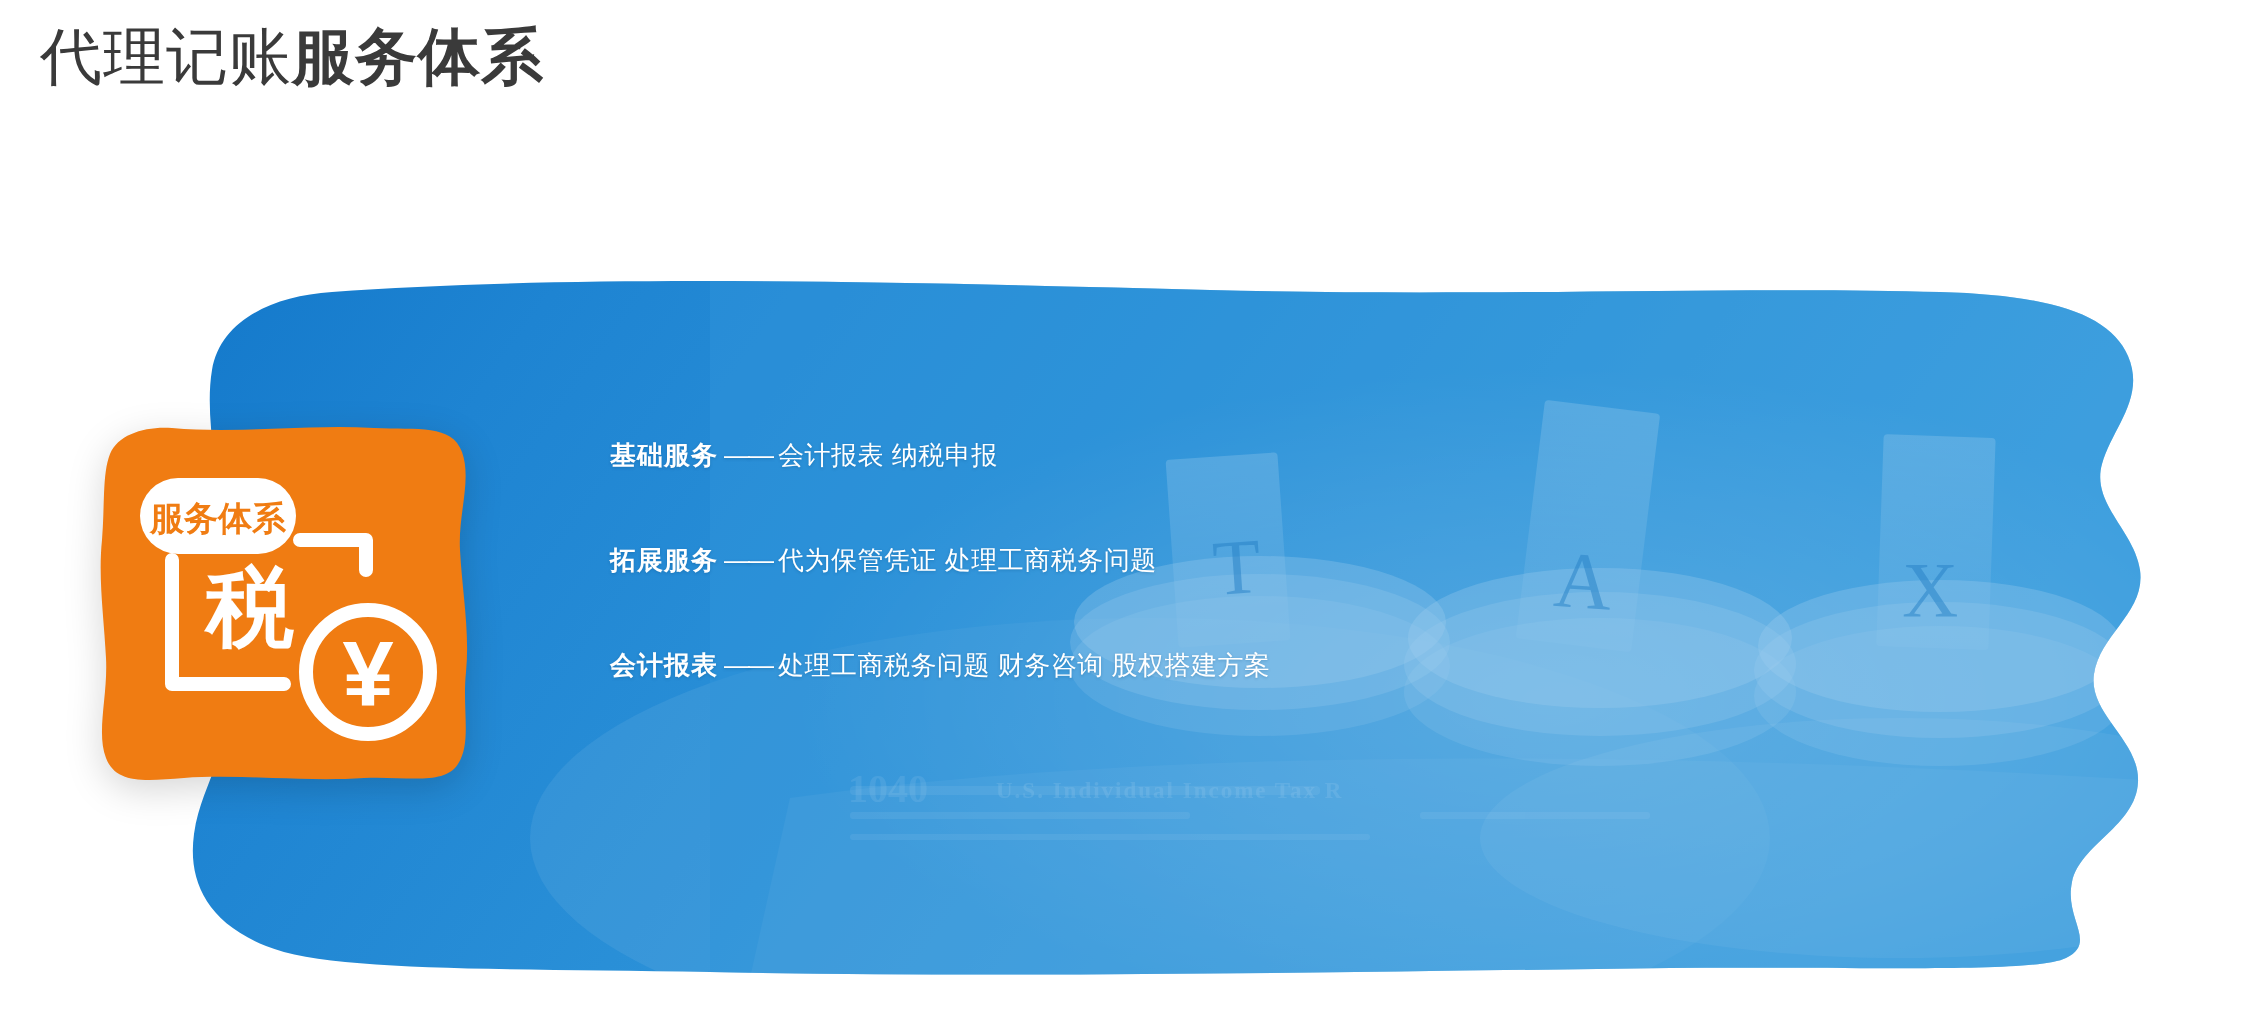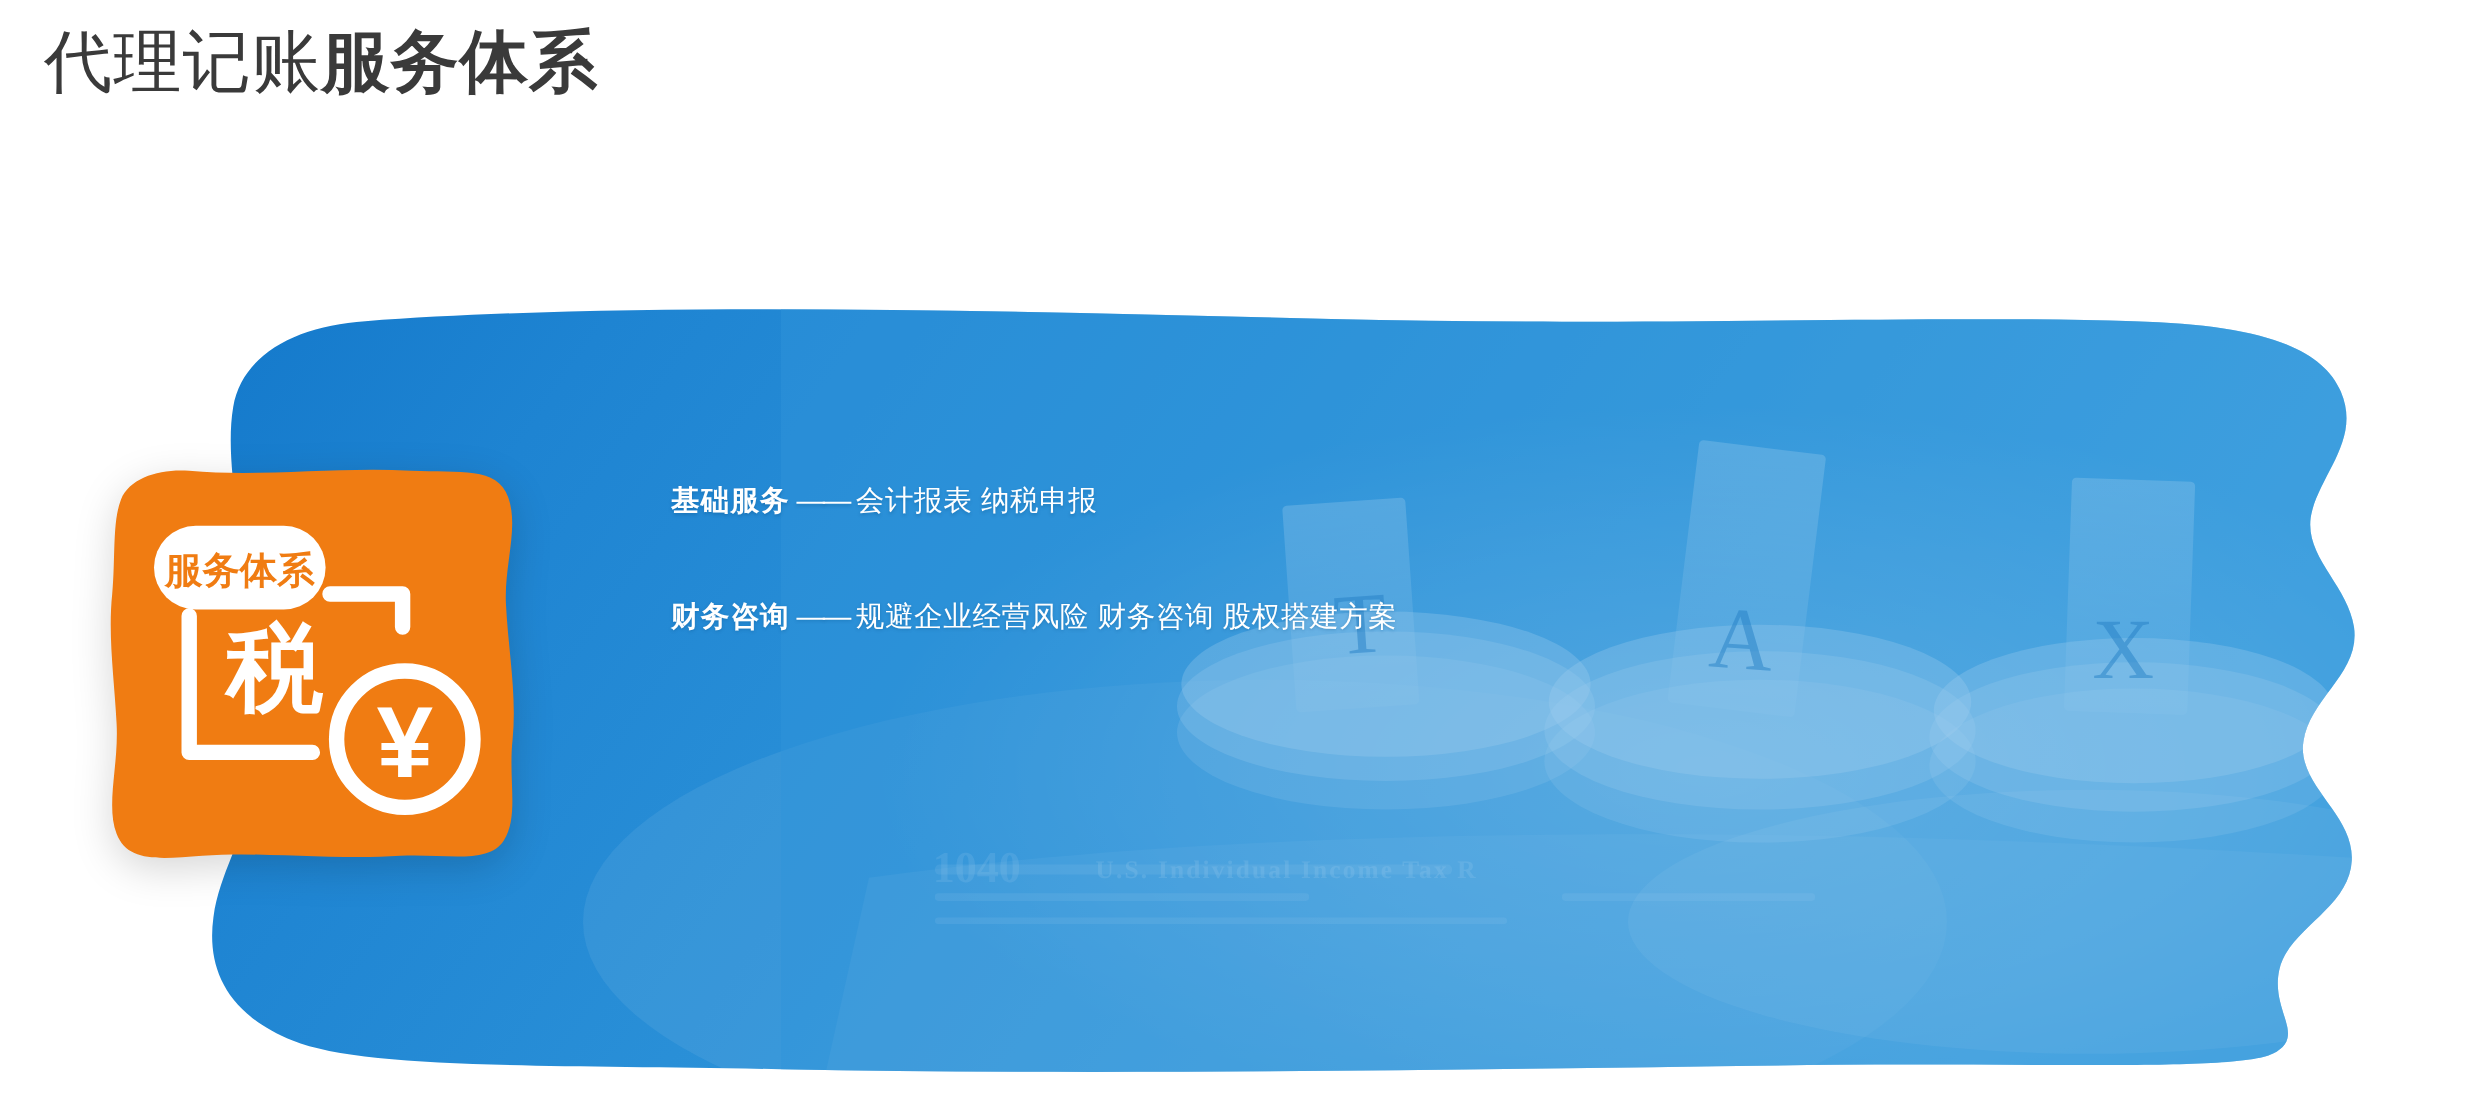--- a/index.html
+++ b/index.html
@@ -241,20 +241,23 @@
     </svg>
   </div>
 
   <div class="lines">
 
     <div class="svc-line">
       <span class="svc-label">基础服务</span><span class="svc-dash">——</span><span class="svc-detail">会计报表 纳税申报</span>
     </div>
 
 
-
     <div class="svc-line">
-      <span class="svc-label">财务咨询</span><span class="svc-dash">——</span><span class="svc-detail">规避企业经营风险 财务咨询 股权搭建方案</span>
+      <span class="svc-label">拓展服务</span><span class="svc-dash">——</span><span class="svc-detail">代为保管凭证 处理工商税务问题</span>
     </div>
 
+    <div class="svc-line">
+      <span class="svc-label">会计报表</span><span class="svc-dash">——</span><span class="svc-detail">处理工商税务问题 财务咨询 股权搭建方案</span>
+    </div>
+
   </div>
 
 </div>
 
 </body></html>

